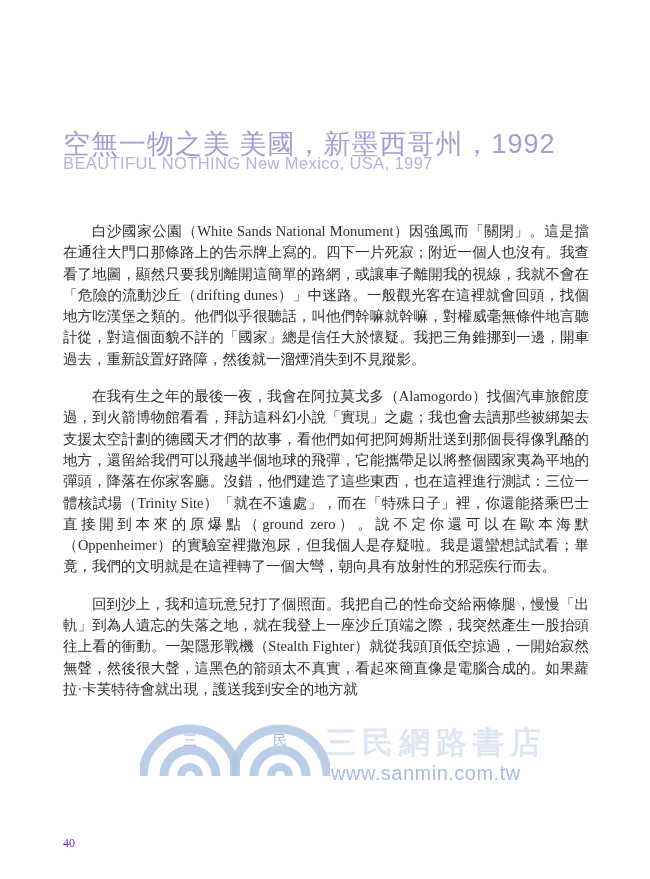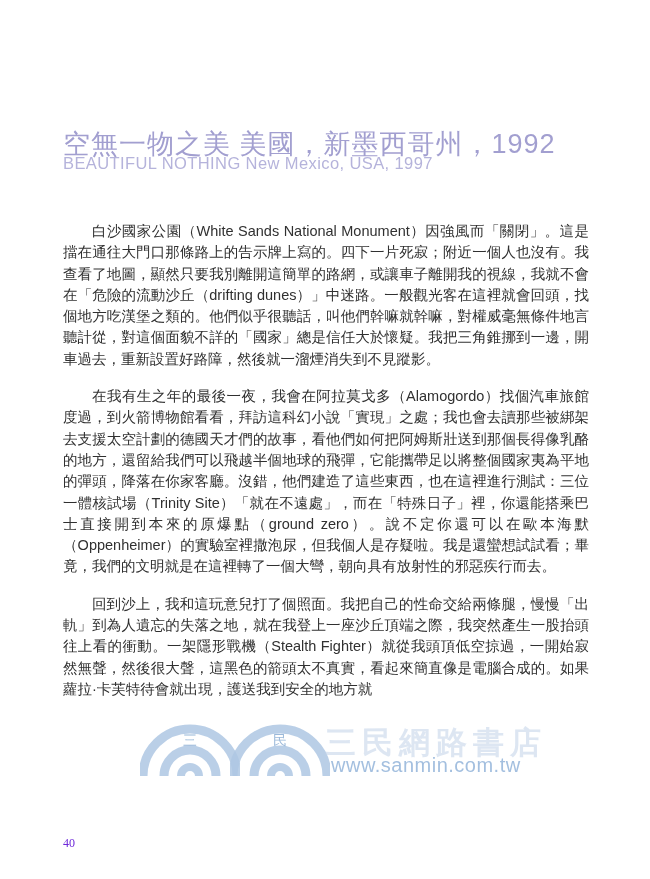--- a/index.html
+++ b/index.html
@@ -32,21 +32,21 @@
     font-size: 16.5px;
     letter-spacing: 0.4px;
     color: #b5b3db;
     white-space: nowrap;
   }
 
   .body-text {
     position: absolute;
     left: 63px; top: 221px;
     width: 526px;
-    font-family: Liberation Sans, sans-serif;
+    font-family: Liberation Serif, serif;
     font-size: 14.5px;
     line-height: 21.3px;
     color: #303030;
     text-align: justify;
     text-justify: inter-ideograph;
   }
   .body-text p {
     margin: 0 0 16px 0;
     text-indent: 2em;
   }
@@ -74,21 +74,21 @@
     position: absolute;
     left: 185px; top: 16px;
     font-size: 31px;
     letter-spacing: 6px;
     font-weight: bold;
     color: rgba(193, 210, 232, 0.55);
     white-space: nowrap;
   }
   .wm-url {
     position: absolute;
-    left: 191px; top: 48px;
+    left: 191px; top: 56px;
     font-size: 20px;
     letter-spacing: 0.5px;
     color: rgba(158, 188, 221, 0.95);
     white-space: nowrap;
   }
 </style>
 </head>
 <body>
 
 <div class="page">

